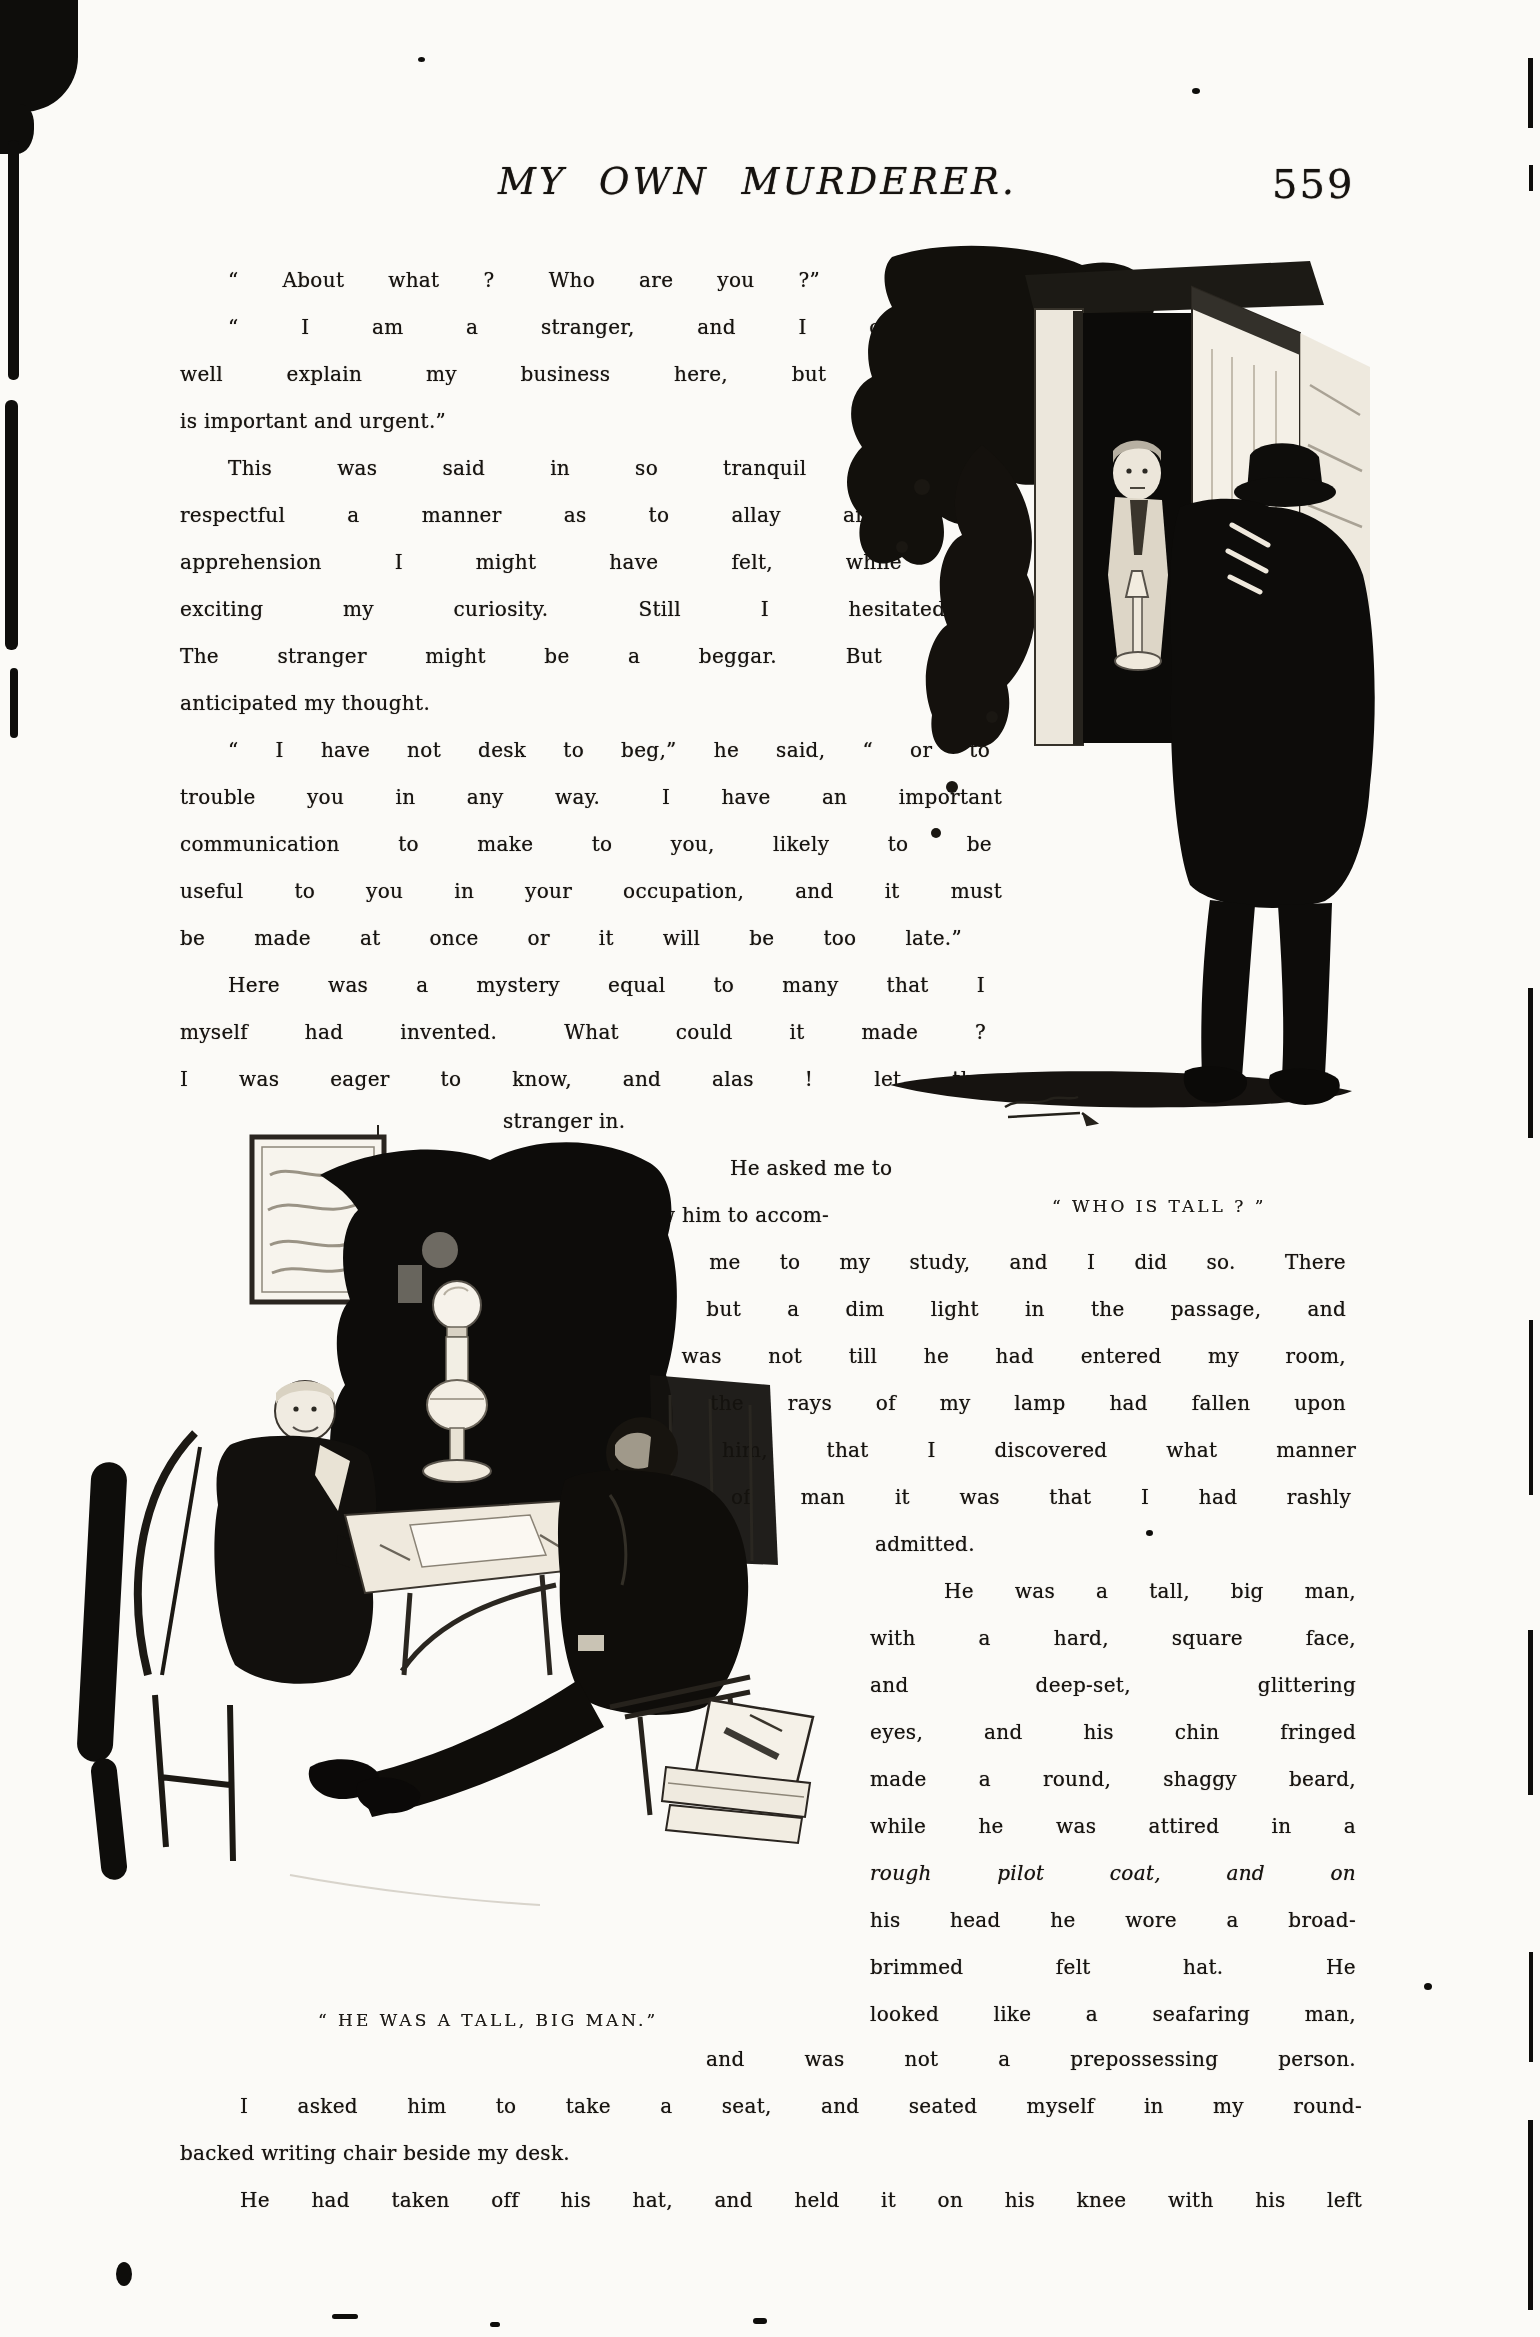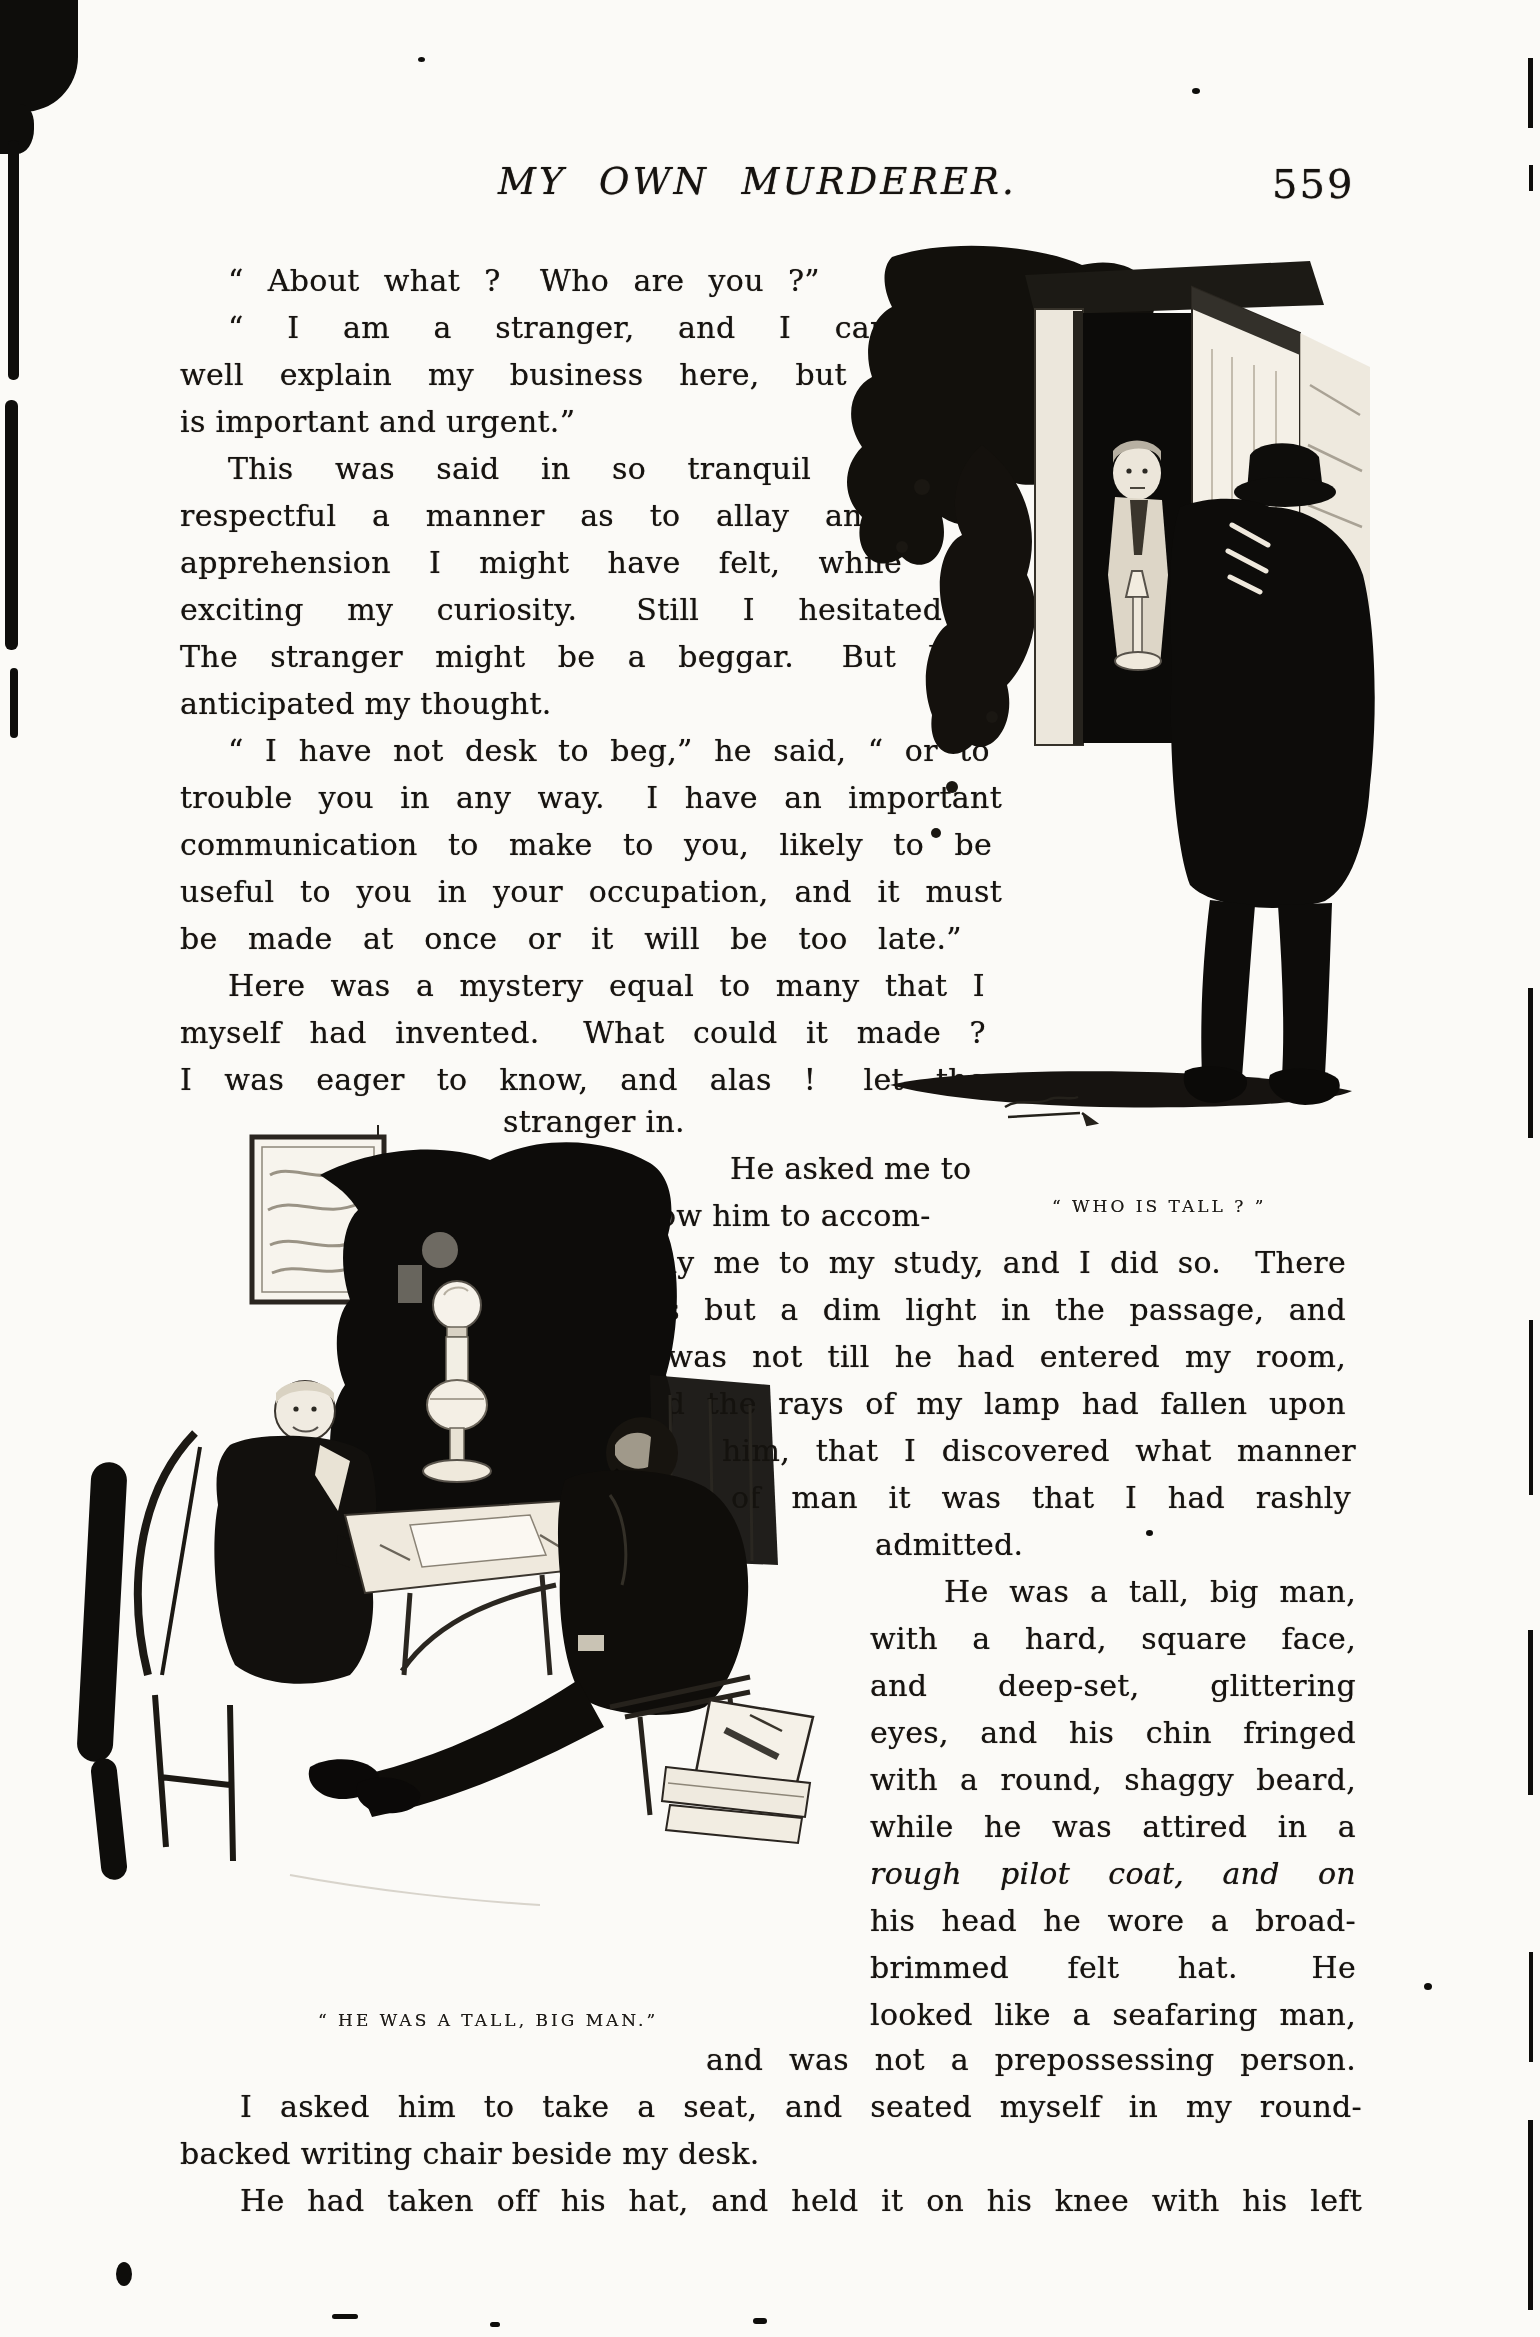--- a/index.html
+++ b/index.html
@@ -4,21 +4,21 @@
 <style>
   html,body{margin:0;padding:0;}
   body{
     width:1540px;height:2337px;position:relative;overflow:hidden;
     background:#fbfaf7;
     font-family:"DejaVu Serif", serif;
     color:#161310;
   }
   .line{
     position:absolute;
-    font-size:30px;line-height:37px;
+    font-size:20px;line-height:37px;
     letter-spacing:.3px;
     text-shadow:0 0 .8px rgba(25,18,8,.7);
   }
   .line.j{ text-align:justify; text-align-last:justify; }
   .header-title{
     position:absolute;left:498px;top:160px;
     font-style:italic;font-size:37px;letter-spacing:3px;word-spacing:18px;
     white-space:nowrap;text-shadow:0 0 1px rgba(25,18,8,.75);
   }
   .page-number{
@@ -64,21 +64,21 @@
     <div class="line j" style="left: 620px; top: 1291px; width: 726px;">was but a dim light in the passage, and</div>
     <div class="line j" style="left: 620px; top: 1338px; width: 726px;">it was not till he had entered my room,</div>
     <div class="line j" style="left: 628px; top: 1385px; width: 718px;">and the rays of my lamp had fallen upon</div>
     <div class="line j" style="left: 722px; top: 1432px; width: 634px;">him, that I discovered what manner</div>
     <div class="line j" style="left: 731px; top: 1479px; width: 620px;">of man it was that I had rashly</div>
     <div class="line" style="left: 875px; top: 1526px;">admitted.</div>
     <div class="line j" style="left: 944px; top: 1573px; width: 412px;">He was a tall, big man,</div>
     <div class="line j" style="left: 870px; top: 1620px; width: 486px;">with a hard, square face,</div>
     <div class="line j" style="left: 870px; top: 1667px; width: 486px;">and deep-set, glittering</div>
     <div class="line j" style="left: 870px; top: 1714px; width: 486px;">eyes, and his chin fringed</div>
-    <div class="line j" style="left: 870px; top: 1761px; width: 486px;">with a round, shaggy beard,</div>
+    <div class="line j" style="left: 870px; top: 1761px; width: 486px;">made a round, shaggy beard,</div>
     <div class="line j" style="left: 870px; top: 1808px; width: 486px;">while he was attired in a</div>
     <div class="line j" style="left: 870px; top: 1855px; width: 486px; font-style: italic;">rough pilot coat, and on</div>
     <div class="line j" style="left: 870px; top: 1902px; width: 486px;">his head he wore a broad-</div>
     <div class="line j" style="left: 870px; top: 1949px; width: 486px;">brimmed felt hat.  He</div>
     <div class="line j" style="left: 870px; top: 1996px; width: 486px;">looked like a seafaring man,</div>
     <div class="line j" style="left: 706px; top: 2041px; width: 650px;">and was not a prepossessing person.</div>
     <div class="line j" style="left: 240px; top: 2088px; width: 1122px;">I asked him to take a seat, and seated myself in my round-</div>
     <div class="line" style="left: 180px; top: 2135px;">backed writing chair beside my desk.</div>
     <div class="line j" style="left: 240px; top: 2182px; width: 1122px;">He had taken off his hat, and held it on his knee with his left</div>
   </div>

